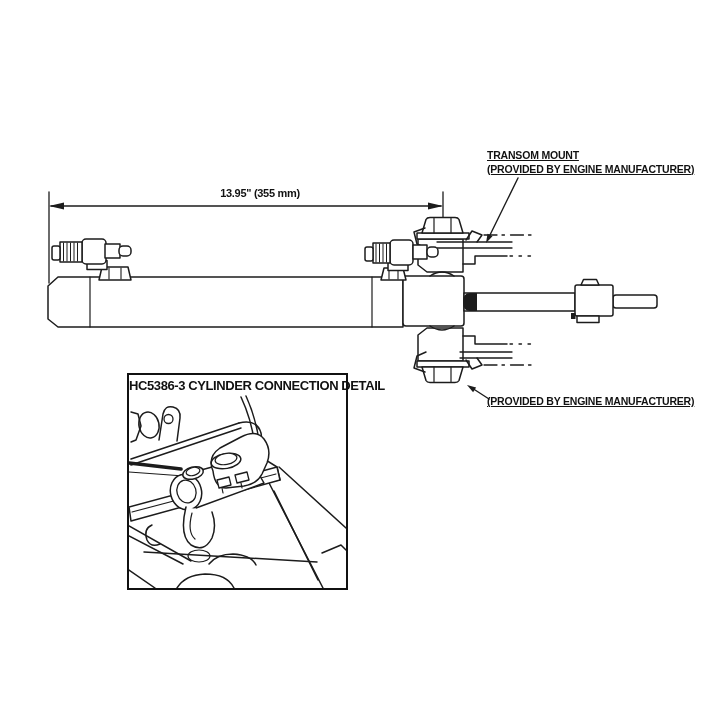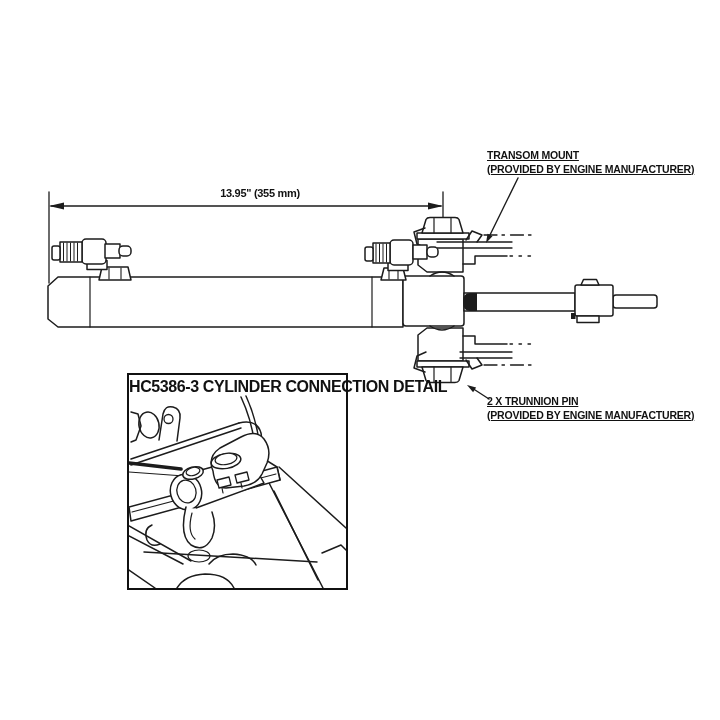--- a/index.html
+++ b/index.html
@@ -15,21 +15,21 @@
   .dim-label{
     position:absolute;left:160px;top:187px;width:200px;text-align:center;
     font-weight:bold;font-size:11px;letter-spacing:-0.3px;color:#111;white-space:nowrap;
   }
   .inset-box{
     position:absolute;left:127px;top:373px;width:217px;height:213px;
     border:2.5px solid #111;background:#fff;
   }
   .inset-title{
     position:absolute;left:0;top:3px;width:100%;text-align:center;
-    font-weight:bold;font-size:16px;letter-spacing:-0.4px;color:#111;white-space:nowrap;
+    font-weight:bold;font-size:13px;letter-spacing:-0.4px;color:#111;white-space:nowrap;
   }
   .inset-svg{position:absolute;left:0;top:0;width:100%;height:100%;}
 </style>
 </head>
 <body>
 
 <div class="canvas">
 
   <svg width="720" height="720" viewBox="0 0 720 720" fill="none" stroke="#1c1c1c" stroke-width="1.5" stroke-linecap="round" stroke-linejoin="round">
 
@@ -151,21 +151,20 @@
   </svg>
 
   <div class="dim-label">13.95" (355 mm)</div>
 
   <div class="lbl" style="left:487px;top:149px;">
     <div>TRANSOM MOUNT</div>
     <div>(PROVIDED BY ENGINE MANUFACTURER)</div>
   </div>
 
   <div class="lbl" style="left:487px;top:395px;">
-    <div>2 X TRUNNION PIN</div>
     <div>(PROVIDED BY ENGINE MANUFACTURER)</div>
   </div>
 
   <div class="inset-box">
     <svg class="inset-svg" viewBox="0 0 217 213" fill="none" stroke="#1c1c1c" stroke-width="1.5" stroke-linecap="round" stroke-linejoin="round">
 
       <g>
         <line x1="2" y1="84" x2="110" y2="48"></line>
         <line x1="2" y1="90" x2="112" y2="53"></line>
         <path d="M110,48 Q128,44 132,58 Q134,68 125,72"></path>

